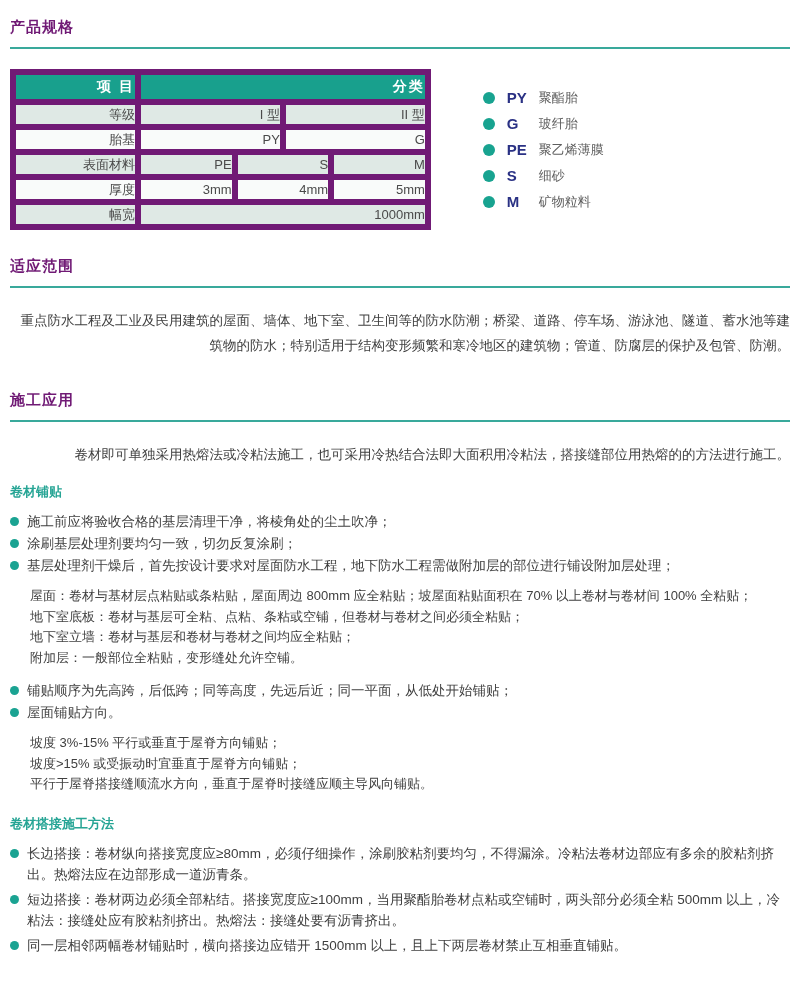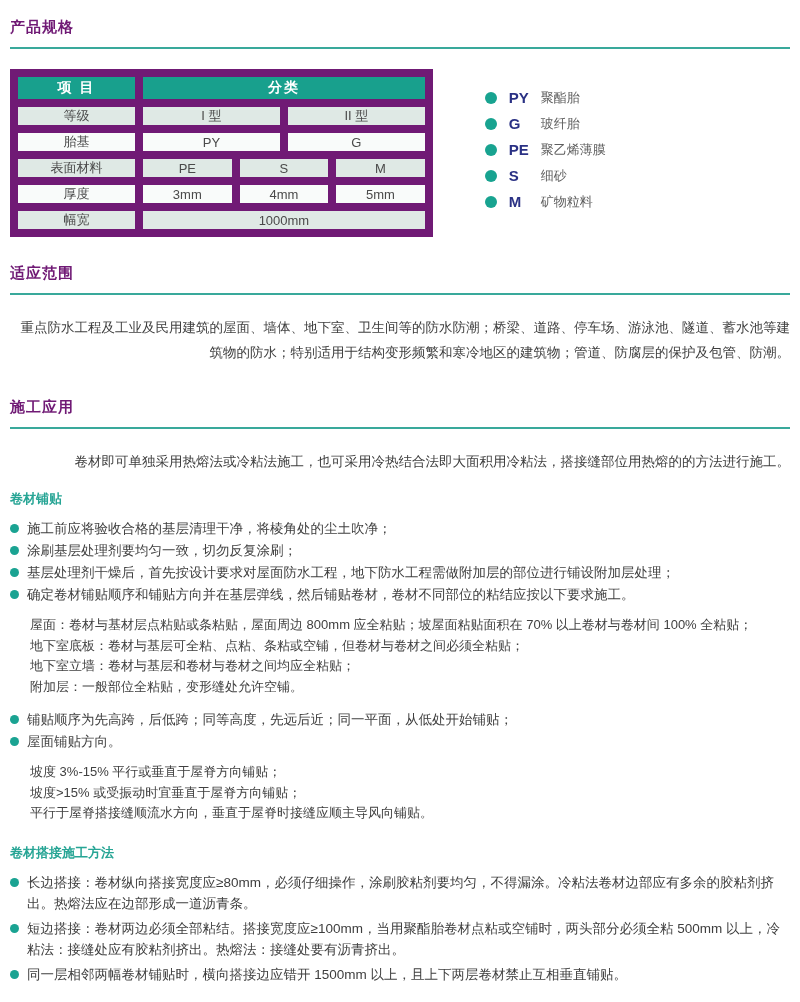--- a/index.html
+++ b/index.html
@@ -35,22 +35,22 @@
 
   
   .spec-row { display: flex; align-items: flex-start; }
   table.spec {
     width: 415px;
     border-collapse: collapse;
     table-layout: fixed;
     font-size: 13px;
   }
   table.spec th, table.spec td {
-    border: 8px solid #701a75;
-    text-align: center;
+    border: 6px solid #701a75;
+    text-align: right;
     vertical-align: middle;
   }
   table.spec thead th {
     background: #18a08d;
     color: #ffffff;
     font-size: 14px;
     font-weight: bold;
     height: 30px;
     letter-spacing: 2px;
   }
@@ -224,21 +224,20 @@
   <section class="section-apply">
     <h1 class="section-title">施工应用</h1>
     <div class="rule"></div>
     <p class="para intro">卷材即可单独采用热熔法或冷粘法施工，也可采用冷热结合法即大面积用冷粘法，搭接缝部位用热熔的的方法进行施工。</p>
 
     <h2 class="subsection-title">卷材铺贴</h2>
     <ul class="bullets">
         <li><span class="dot"></span><span>施工前应将验收合格的基层清理干净，将棱角处的尘土吹净；</span></li>
         <li><span class="dot"></span><span>涂刷基层处理剂要均匀一致，切勿反复涂刷；</span></li>
         <li><span class="dot"></span><span>基层处理剂干燥后，首先按设计要求对屋面防水工程，地下防水工程需做附加层的部位进行铺设附加层处理；</span></li>
-        <li><span class="dot"></span><span>确定卷材铺贴顺序和铺贴方向并在基层弹线，然后铺贴卷材，卷材不同部位的粘结应按以下要求施工。</span></li>
       </ul>
     <div class="notes">
         <div class="note-line">屋面：卷材与基材层点粘贴或条粘贴，屋面周边 800mm 应全粘贴；坡屋面粘贴面积在 70% 以上卷材与卷材间 100% 全粘贴；</div>
         <div class="note-line">地下室底板：卷材与基层可全粘、点粘、条粘或空铺，但卷材与卷材之间必须全粘贴；</div>
         <div class="note-line">地下室立墙：卷材与基层和卷材与卷材之间均应全粘贴；</div>
         <div class="note-line">附加层：一般部位全粘贴，变形缝处允许空铺。</div>
       </div>
     <ul class="bullets">
         <li><span class="dot"></span><span>铺贴顺序为先高跨，后低跨；同等高度，先远后近；同一平面，从低处开始铺贴；</span></li>
         <li><span class="dot"></span><span>屋面铺贴方向。</span></li>

